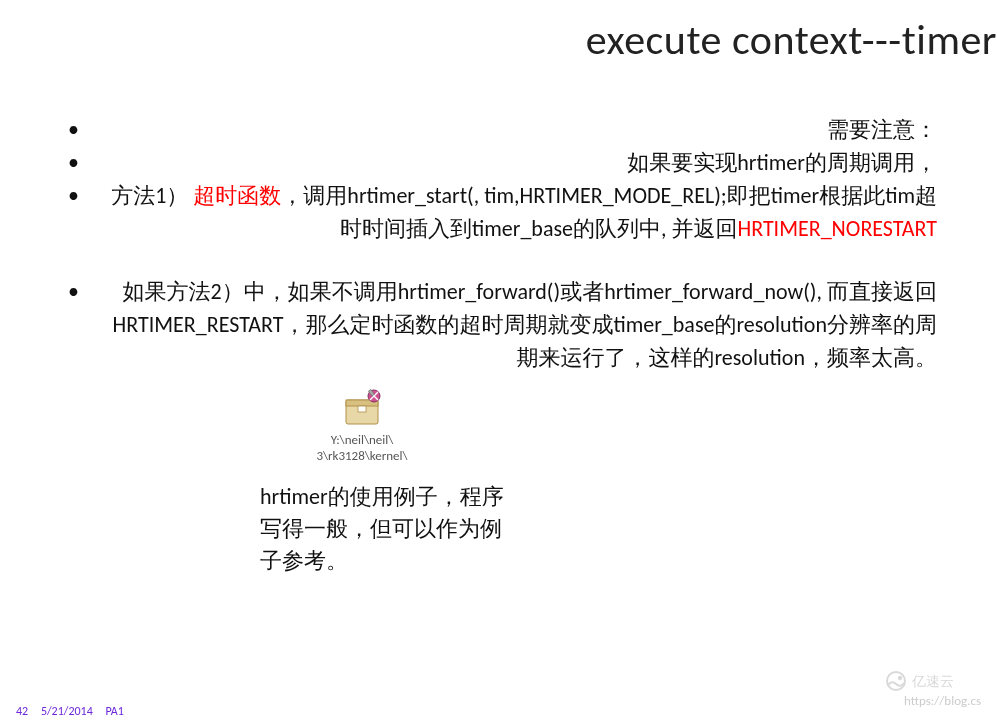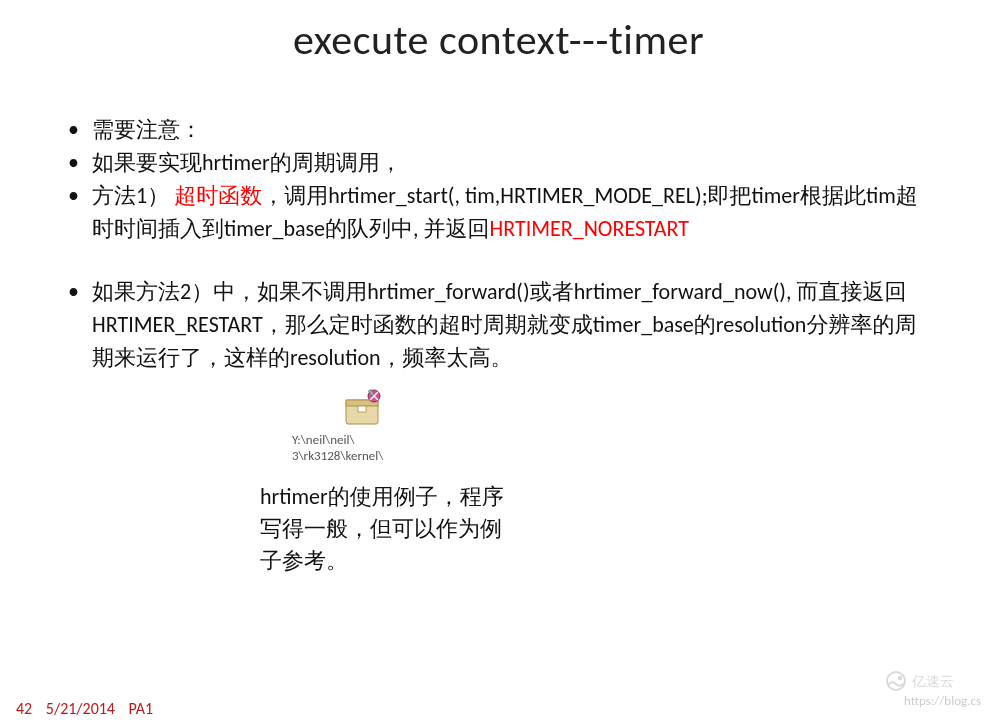--- a/index.html
+++ b/index.html
@@ -5,32 +5,33 @@
   * { margin: 0; padding: 0; box-sizing: border-box; }
   body {
     width: 997px;
     height: 724px;
     background: #ffffff;
     font-family: "Calibri", "Microsoft YaHei", "SimSun", sans-serif;
     position: relative;
     overflow: hidden;
   }
   .slide-title {
-    text-align: center;
+    text-align: right;
     font-size: 42px;
     font-weight: 400;
     color: #222;
     padding: 14px 0 8px 0;
     letter-spacing: 0.5px;
   }
   .content {
     padding: 40px 60px 0 60px;
   }
   ul.bullets {
     list-style: none;
+    text-align: right;
   }
   ul.bullets > li {
     position: relative;
     padding-left: 32px;
     font-size: 22px;
     line-height: 1.5;
     color: #111;
     margin-bottom: 0px;
   }
   ul.bullets > li::before {
@@ -40,21 +41,21 @@
     top: 0;
     color: #111;
     font-size: 22px;
   }
   .red { color: #ff0000; margin-top: 26px; }
   .spacer { height: 30px; }
   .file-icon-block {
     margin-left: 232px;
     margin-top: 14px;
     width: 140px;
-    text-align: left;
+    text-align: center;
   }
   .file-icon-block svg { display: block; margin: 0 auto; }
   .file-caption {
     font-size: 13px;
     color: #555;
     line-height: 1.2;
     margin-top: 4px;
     font-family: "Calibri", sans-serif;
   }
   .bottom-text {
@@ -62,22 +63,22 @@
     margin-top: 18px;
     font-size: 22px;
     line-height: 1.45;
     color: #111;
     width: 260px;
   }
   .footer {
     position: absolute;
     bottom: 6px;
     left: 16px;
-    font-size: 16px;
-    color: #b91c1c;
+    font-size: 12px;
+    color: #6d28d9;
   }
   .footer span { margin-right: 10px; }
   .watermark-right {
     position: absolute;
     bottom: 16px;
     right: 16px;
     font-size: 13px;
     color: #ccc;
   }
   .watermark-logo {

